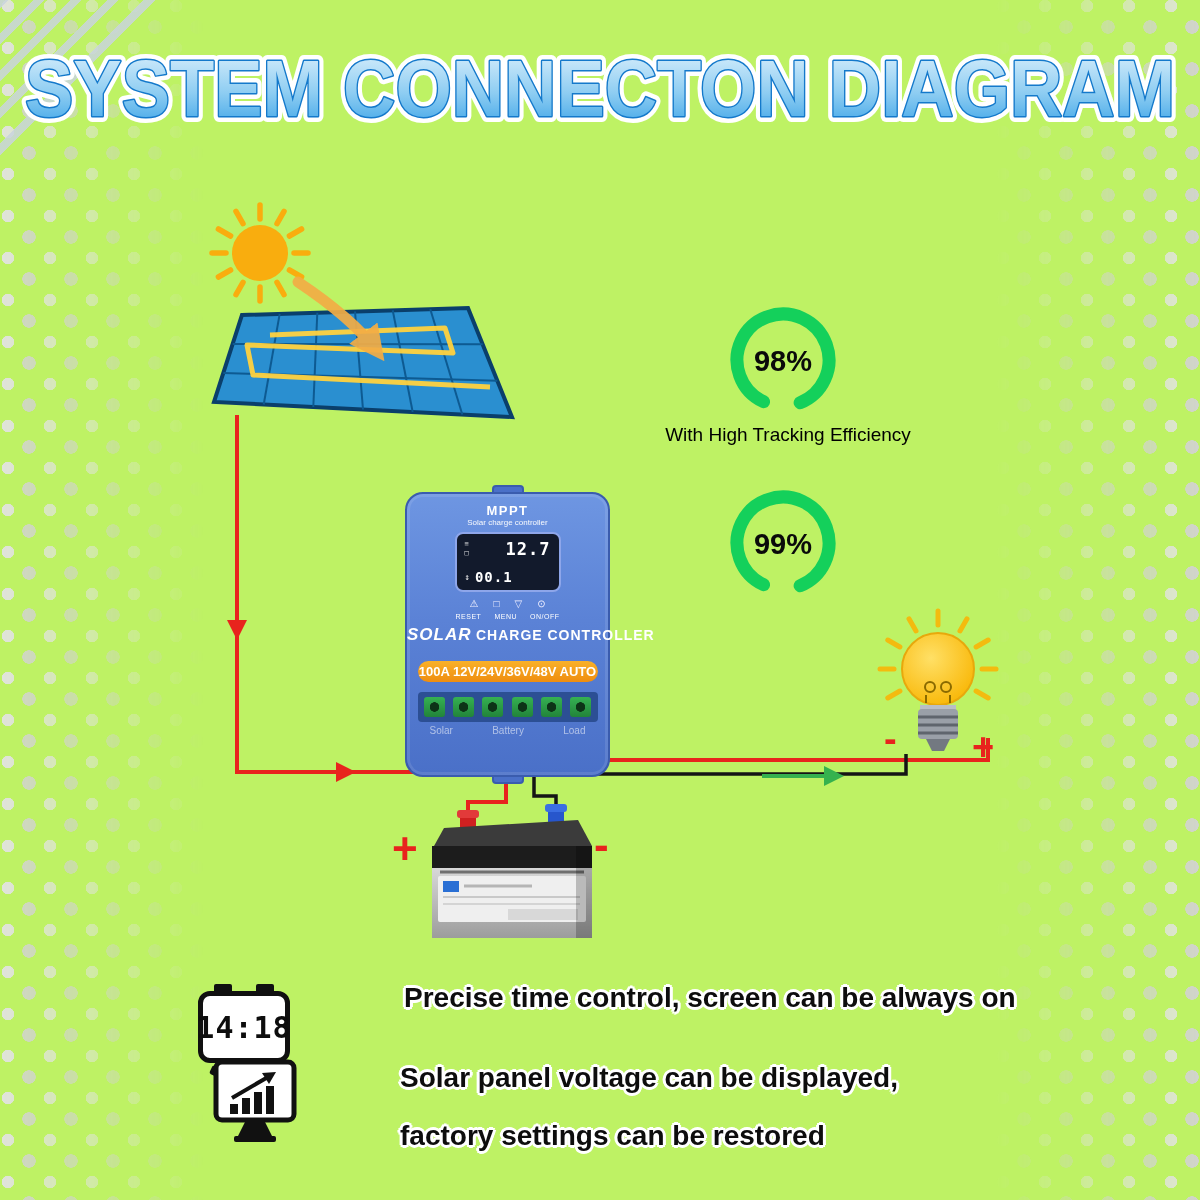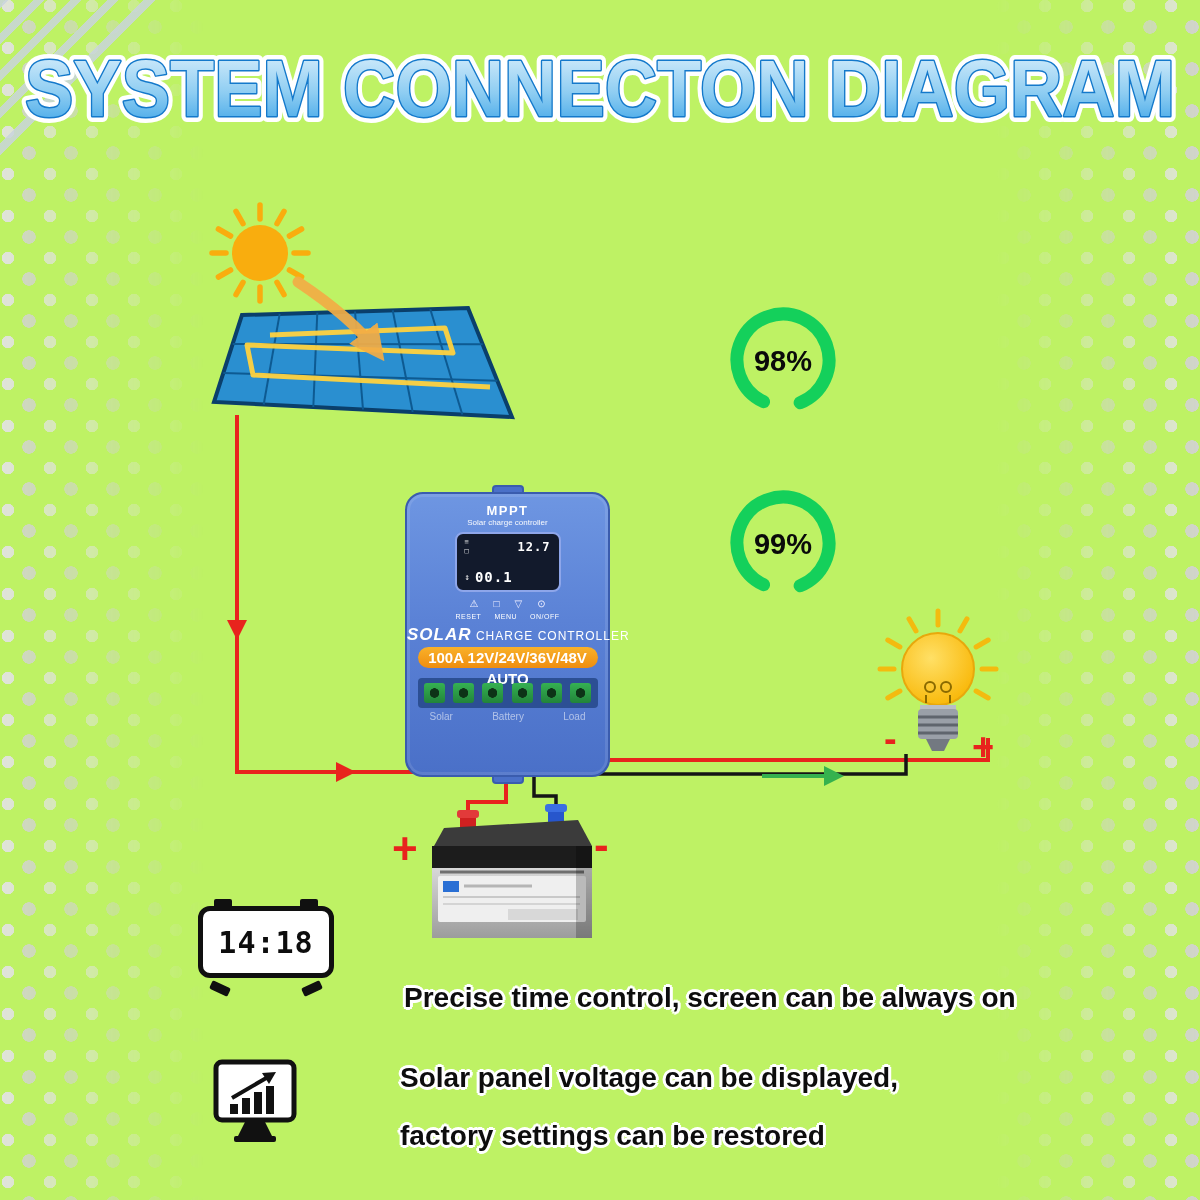--- a/index.html
+++ b/index.html
@@ -51,39 +51,39 @@
   .ctl-tab.t{top:-7px;} .ctl-tab.b{bottom:-7px;}
   .ctl-body{position:absolute;inset:0;background:linear-gradient(180deg,#6e96e2 0%,#5b82d6 45%,#4a70c8 100%);
     border-radius:18px;border:2px solid #3a5cae;box-shadow:inset 0 0 0 3px rgba(255,255,255,.10);}
   .ctl-brand{text-align:center;margin-top:9px;color:#fff;}
   .mppt{font-size:13px;font-weight:bold;letter-spacing:1.5px;}
   .mppt-sub{font-size:8px;opacity:.95;}
   .lcd{margin:5px auto 0;width:106px;height:60px;background:#121a2c;border-radius:8px;border:2px solid #8ea6ea;
     padding:5px 8px;color:#fff;display:flex;flex-direction:column;justify-content:space-between;box-sizing:border-box;}
   .lcd-row{display:flex;align-items:center;gap:5px;font-family:"DejaVu Sans Mono",monospace;}
   .lcd-left{display:flex;flex-direction:column;font-size:7px;line-height:7px;opacity:.85;gap:2px;}
-  .lcd-digits{font-size:12px;font-weight:bold;letter-spacing:1px;margin-left:auto;}
+  .lcd-digits{font-size:17px;font-weight:bold;letter-spacing:1px;margin-left:auto;}
   .lcd-digits2{font-size:14px;font-weight:bold;letter-spacing:1px;}
   .lcd-pre{font-size:9px;opacity:.9;}
   .ctl-icons{display:flex;justify-content:center;gap:15px;color:#eef;font-size:10px;margin-top:6px;}
   .ctl-buttons{display:flex;justify-content:center;gap:13px;color:#fff;font-size:7px;margin-top:4px;letter-spacing:.5px;}
   .ctl-name{text-align:center;color:#fff;margin-top:5px;white-space:nowrap;}
   .solar-script{font-size:17px;font-weight:bold;font-style:italic;letter-spacing:1px;}
-  .name-rest{font-size:12px;font-weight:normal;letter-spacing:1px;}
-  .ctl-rating{margin:2px auto 0;width:180px;height:21px;background:linear-gradient(180deg,#f9b129,#ef8d0f);
-    border-radius:11px;color:#fff;font-size:15px;font-weight:bold;text-align:center;line-height:21px;}
+  .name-rest{font-size:14px;font-weight:bold;letter-spacing:1px;}
+  .ctl-rating{margin:16px auto 0;width:180px;height:21px;background:linear-gradient(180deg,#f9b129,#ef8d0f);
+    border-radius:11px;color:#fff;font-size:13px;font-weight:bold;text-align:center;line-height:21px;}
   .term-strip{margin:10px auto 0;width:168px;display:flex;justify-content:space-between;background:#2c4f94;
     padding:5px 6px;border-radius:4px;}
   .screw{width:21px;height:20px;border-radius:3px;
     background-image:radial-gradient(circle at 50% 50%,#0d3317 4.5px,transparent 5px),linear-gradient(180deg,#35b152,#22843a);}
   .term-labels{display:flex;justify-content:space-between;width:168px;margin:3px auto 0;
     color:rgba(255,255,255,.55);font-size:10px;padding:0 6px;box-sizing:border-box;}
 
   
-  .clock{left:198px;top:899px;width:136px;height:96px;}
+  .clock{left:198px;top:984px;width:92px;height:96px;}
   .clock-btn{position:absolute;top:0;width:18px;height:9px;background:#101010;border-radius:2px;}
   .clock-btn.l{left:16px;} .clock-btn.r{right:16px;}
   .clock-body{position:absolute;top:7px;left:0;right:0;height:62px;border:5px solid #101010;border-radius:12px;
     background:#fff;display:flex;align-items:center;justify-content:center;
     font-family:"DejaVu Sans Mono",monospace;font-weight:bold;font-size:30px;color:#0d0d0d;letter-spacing:1px;}
   .clock-foot{position:absolute;bottom:2px;width:20px;height:9px;background:#101010;border-radius:2px;}
   .clock-foot.l{left:12px;transform:rotate(25deg);}
   .clock-foot.r{right:12px;transform:rotate(-25deg);}
 
   .sign{font-weight:bold;color:#e8231d;}
@@ -166,20 +166,21 @@
     <path class="w blk" d="M534,742 L534,796 L556,796 L556,806"></path>
     <path class="w red" d="M562,742 L562,760 L988,760 L988,738"></path>
     <path class="w blk" d="M590,742 L590,774 L906,774 L906,754"></path>
     <path class="w grn" d="M762,776 L838,776" marker-end="url(#ag)"></path>
   </svg>
 
   <svg class="abs" style="left:723px;top:300px;" width="120" height="120" viewBox="0 0 120 120">
     <circle cx="60" cy="60" r="46" fill="none" stroke="#14d05b" stroke-width="13" stroke-linecap="round" stroke-dasharray="251 38" transform="rotate(115 60 60)"></circle>
     <text x="60" y="71" text-anchor="middle" font-family="Liberation Sans, sans-serif" font-weight="bold" font-size="29" fill="#0a0a0a">98%</text>
   </svg>
+  <div class="abs caption cap1">With High Tracking Efficiency</div>
 
   <svg class="abs" style="left:723px;top:483px;" width="120" height="120" viewBox="0 0 120 120">
     <circle cx="60" cy="60" r="46" fill="none" stroke="#14d05b" stroke-width="13" stroke-linecap="round" stroke-dasharray="251 38" transform="rotate(115 60 60)"></circle>
     <text x="60" y="71" text-anchor="middle" font-family="Liberation Sans, sans-serif" font-weight="bold" font-size="29" fill="#0a0a0a">99%</text>
   </svg>
 
   <div class="abs controller">
     <div class="ctl-tab t"></div>
     <div class="ctl-tab b"></div>
     <div class="ctl-body">

